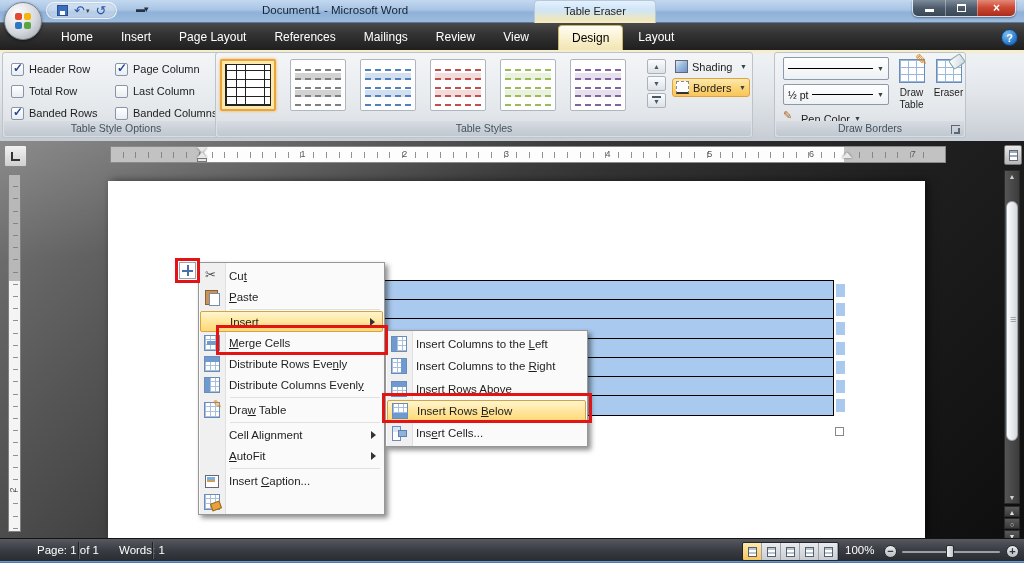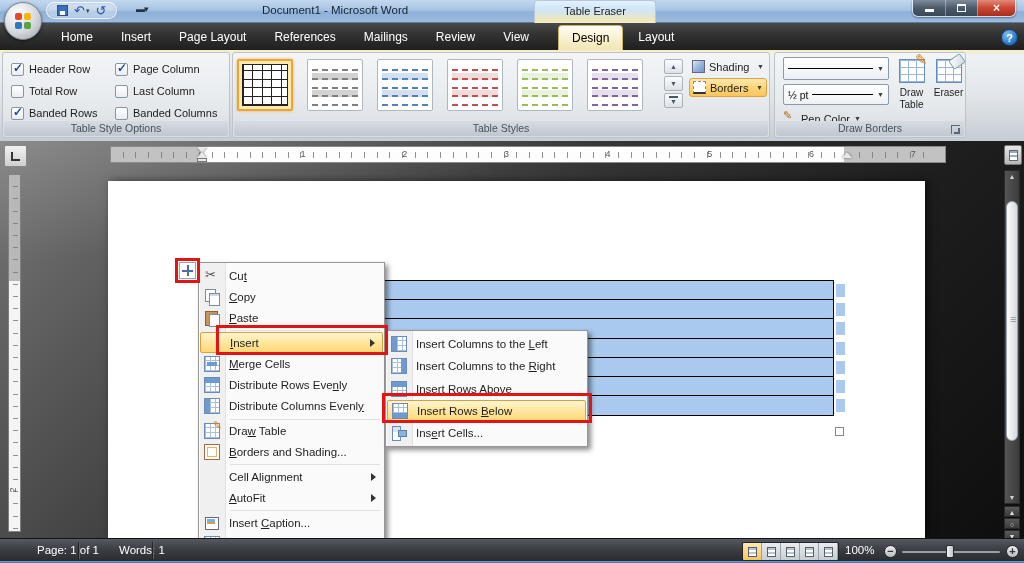--- a/index.html
+++ b/index.html
@@ -67,21 +67,21 @@
     background:linear-gradient(180deg,#d7dce2 0%,#c0c7cf 100%);
     font-size:10.5px;color:#44525f;text-align:center;line-height:15px;}
   #grp-tso{left:2px;width:228px;}
   #tso-checks{position:absolute;left:8px;top:5px;display:grid;
     grid-template-rows:repeat(3,22px);grid-auto-flow:column;grid-template-columns:104px auto;}
   .chk-row{display:flex;align-items:center;gap:5px;font-size:11px;color:#1c1c1c;}
   .cbx{width:13px;height:13px;border:1px solid #8795a5;border-radius:2px;
     background:linear-gradient(180deg,#fff,#e9edf2);position:relative;flex:0 0 13px;}
   .cbx.on:after{content:"✓";position:absolute;left:1px;top:-3px;font-size:12px;font-weight:bold;color:#24489a;}
 
-  #grp-styles{left:232px;width:538px;}
+  #grp-styles{left:215px;width:538px;}
   #gallery{position:absolute;left:4px;top:6px;display:flex;gap:14px;}
   .thumb{width:56px;height:52px;background:#fff;border:1px solid #aeb6c0;border-radius:2px;padding:4px;}
   .thumb.sel{border:2px solid #eda33c;background:#fce9ab;padding:3px;box-shadow:0 0 3px #f0b050;}
   .grid-fill{width:100%;height:100%;border:1.5px solid #222;background:
      repeating-linear-gradient(0deg,#222 0 1px,transparent 1px 8.5px),
      repeating-linear-gradient(90deg,#222 0 1px,transparent 1px 9.5px),#fff;}
   .stripes{width:100%;height:100%;display:flex;flex-direction:column;justify-content:space-between;}
   .stripe{height:7px;border-bottom:2px dashed #888;}
   .gal-btns{position:absolute;left:431px;top:6px;display:flex;flex-direction:column;gap:2px;}
   .gal-btn{width:19px;height:15px;background:linear-gradient(180deg,#fbfcfd,#dde2e8);
@@ -482,24 +482,20 @@
     <div id="move-handle">
         <span class="mh"></span>
       </div>
 
     <div class="menu" id="context-menu">
         <div class="m-item">
           <span class="m-ic ic-cut"></span>
           <span class="m-label">Cu<u>t</u></span>
         </div>
         <div class="m-item">
-          <span class="m-ic ic-copy"></span>
-          <span class="m-label"><u>C</u>opy</span>
-        </div>
-        <div class="m-item">
           <span class="m-ic ic-paste"></span>
           <span class="m-label"><u>P</u>aste</span>
         </div>
         <div class="m-sep"></div>
         <div class="m-item hl">
           <span class="m-ic"></span>
           <span class="m-label"><u>I</u>nsert</span>
           <span class="m-arrow"></span>
         </div>
         <div class="m-item">
@@ -511,24 +507,20 @@
           <span class="m-label">Distribute Rows Eve<u>n</u>ly</span>
         </div>
         <div class="m-item">
           <span class="m-ic ic-tbl acc-left"></span>
           <span class="m-label">Distribute Columns Evenl<u>y</u></span>
         </div>
         <div class="m-sep"></div>
         <div class="m-item">
           <span class="m-ic ic-tbl pencil"></span>
           <span class="m-label">Dra<u>w</u> Table</span>
-        </div>
-        <div class="m-item">
-          <span class="m-ic ic-page"></span>
-          <span class="m-label"><u>B</u>orders and Shading...</span>
         </div>
         <div class="m-sep"></div>
         <div class="m-item">
           <span class="m-ic"></span>
           <span class="m-label">Cell Ali<u>g</u>nment</span>
           <span class="m-arrow"></span>
         </div>
         <div class="m-item">
           <span class="m-ic"></span>
           <span class="m-label"><u>A</u>utoFit</span>

